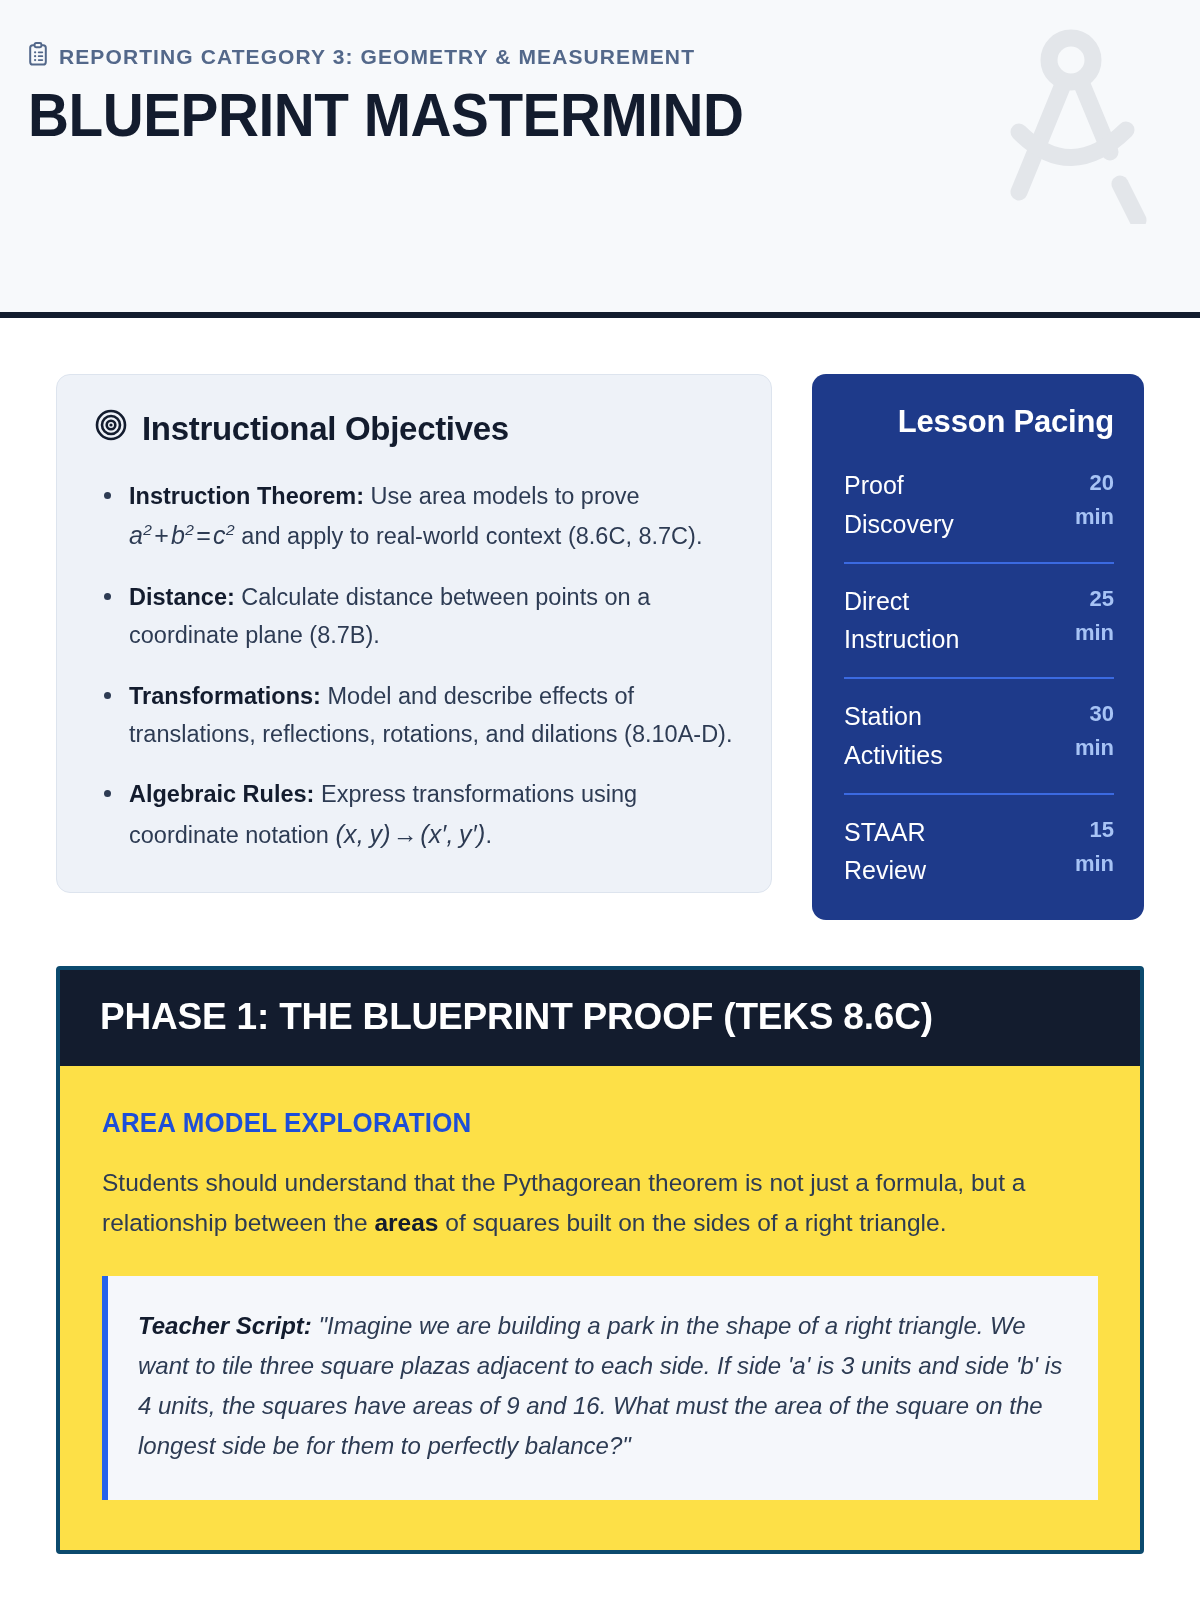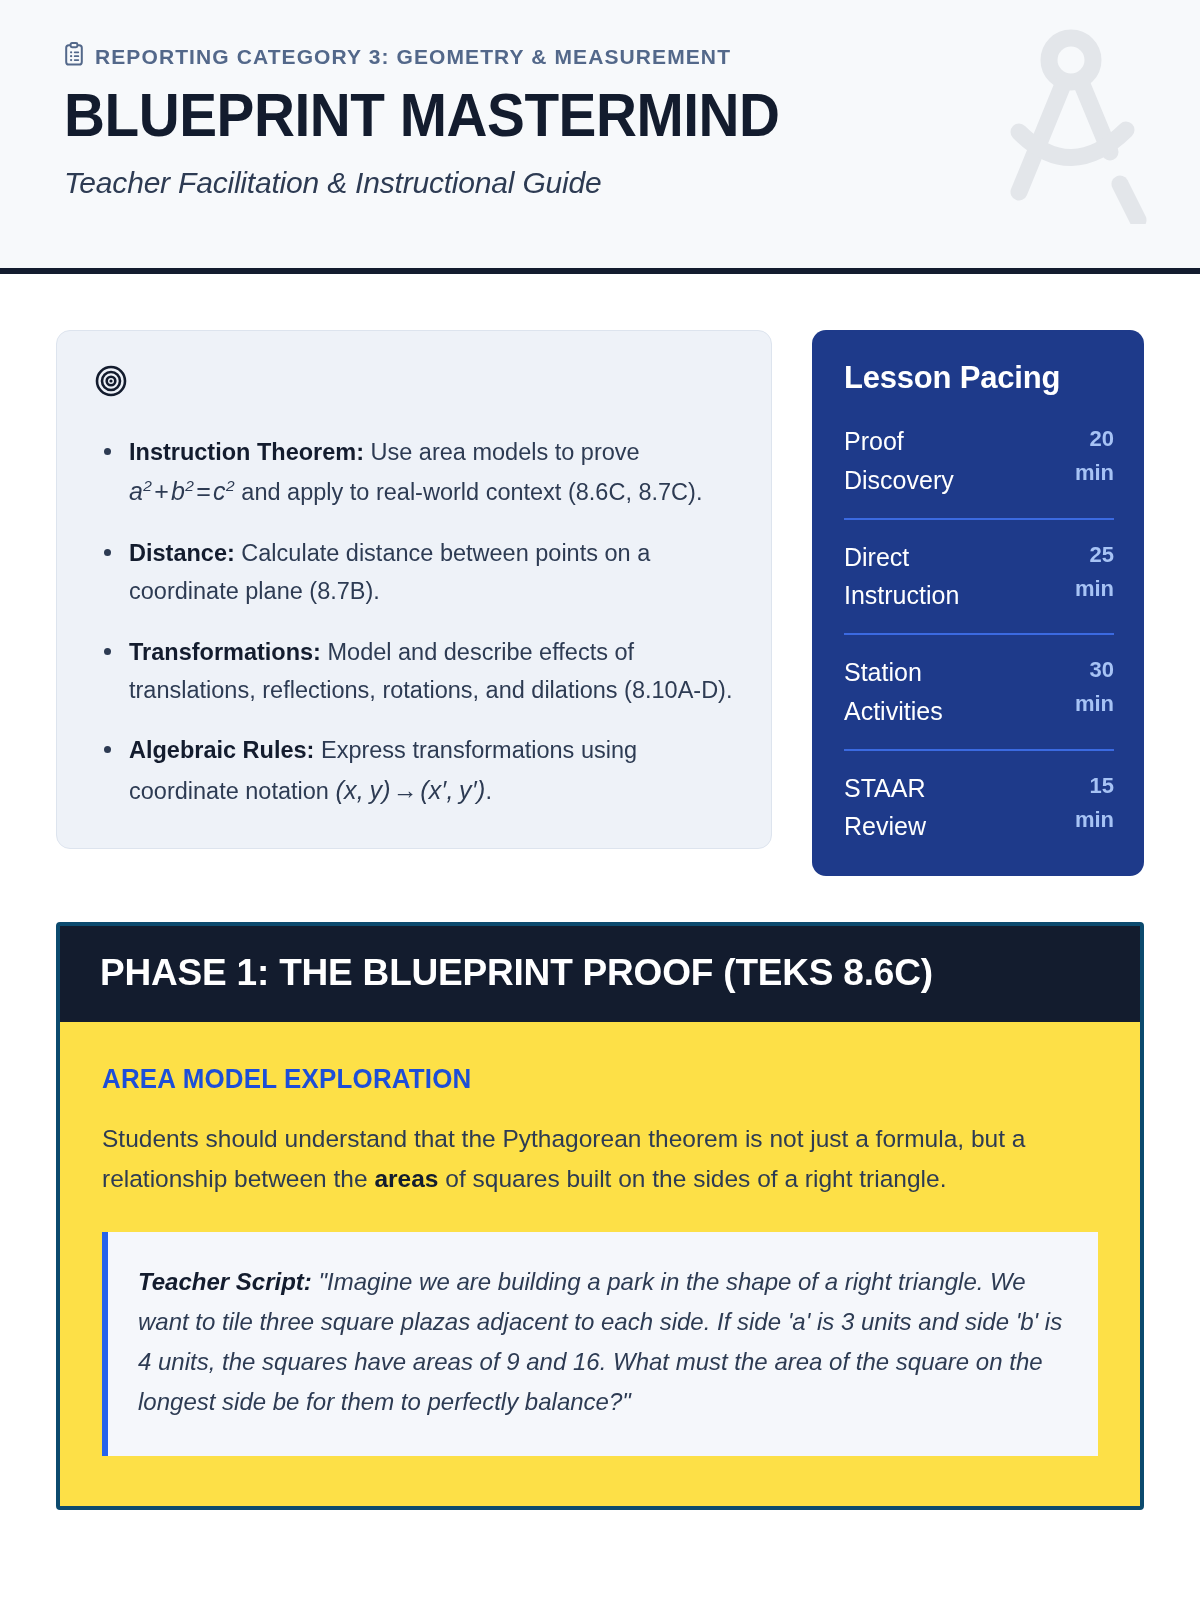--- a/index.html
+++ b/index.html
@@ -14,23 +14,23 @@
     font-family: "Liberation Sans", sans-serif;
     color: #1b2436;
     -webkit-font-smoothing: antialiased;
   }
 
   
   .doc-header {
     position: relative;
     background: #f7f9fb;
     border-bottom: 6px solid #131c2e;
-    padding: 42px 56px 38px 64px;
+    padding: 42px 56px 38px 28px;
     box-sizing: border-box;
-    height: 274px;
+    height: 318px;
     overflow: hidden;
   }
   .eyebrow {
     display: flex;
     align-items: center;
     gap: 11px;
     color: #53688a;
     font-size: 21px;
     font-weight: bold;
     letter-spacing: 1.1px;
@@ -131,21 +131,21 @@
     flex: 0 0 332px;
     background: #1e3a8a;
     border-radius: 14px;
     padding: 30px 30px 30px 32px;
     box-sizing: border-box;
     color: #ffffff;
   }
   .pacing-title {
     font-size: 31px;
     font-weight: bold;
-    text-align: left;
+    text-align: right;
     margin-bottom: 26px;
     letter-spacing: -0.2px;
   }
   .pace-row {
     display: flex;
     justify-content: space-between;
     align-items: flex-start;
     gap: 12px;
     padding: 0 0 18px 0;
     border-bottom: 2px solid #3b6ae1;
@@ -238,21 +238,20 @@
         <circle cx="7.1" cy="18.1" r="1.15" fill="#53688a"></circle>
         <rect x="9.8" y="9.4" width="5.4" height="1.8" rx="0.9" fill="#53688a"></rect>
         <rect x="9.8" y="13.3" width="5.4" height="1.8" rx="0.9" fill="#53688a"></rect>
         <rect x="9.8" y="17.2" width="5.4" height="1.8" rx="0.9" fill="#53688a"></rect>
       </svg>
     </span>
     <span>Reporting Category 3: Geometry &amp; Measurement</span>
   </div>
 
   <h1 class="doc-title">BLUEPRINT MASTERMIND</h1>
-  <p class="doc-subtitle">Teacher Facilitation &amp; Instructional Guide</p>
 
   <div class="compass-wrap">
     <svg width="170" height="200" viewBox="0 0 170 200" fill="none">
       <g stroke="#e3e6ea" stroke-width="17" stroke-linecap="round" fill="none">
         <circle cx="85" cy="36" r="22"></circle>
         <path d="M78 58 L33 168"></path>
         <path d="M95 58 L124 128"></path>
         <path d="M33 108 Q85 160 140 106"></path>
         <path d="M134 160 L152 196"></path>
       </g>
@@ -267,20 +266,21 @@
     <div class="objectives-card">
       <div class="obj-head">
         <span>
           <svg width="32" height="32" viewBox="0 0 32 32" fill="none">
             <circle cx="16" cy="16" r="14" stroke="#131c2e" stroke-width="2.6"></circle>
             <circle cx="16" cy="16" r="9" stroke="#131c2e" stroke-width="2.6"></circle>
             <circle cx="16" cy="16" r="4.3" stroke="#131c2e" stroke-width="2.6"></circle>
             <circle cx="16" cy="16" r="1.6" fill="#131c2e"></circle>
           </svg>
         </span>
+        <span>Instructional Objectives</span>
       </div>
 
       <ul class="obj-list">
         <li>
           <b>Instruction Theorem:</b><span> Use area models to prove </span><span class="mathy">a<sup>2</sup><span class="op">+</span>b<sup>2</sup><span class="op">=</span>c<sup>2</sup></span><span> and apply to real-world context (8.6C, 8.7C).</span>
         </li>
         <li>
           <b>Distance:</b><span> Calculate distance between points on a coordinate plane (8.7B).</span>
         </li>
         <li>

